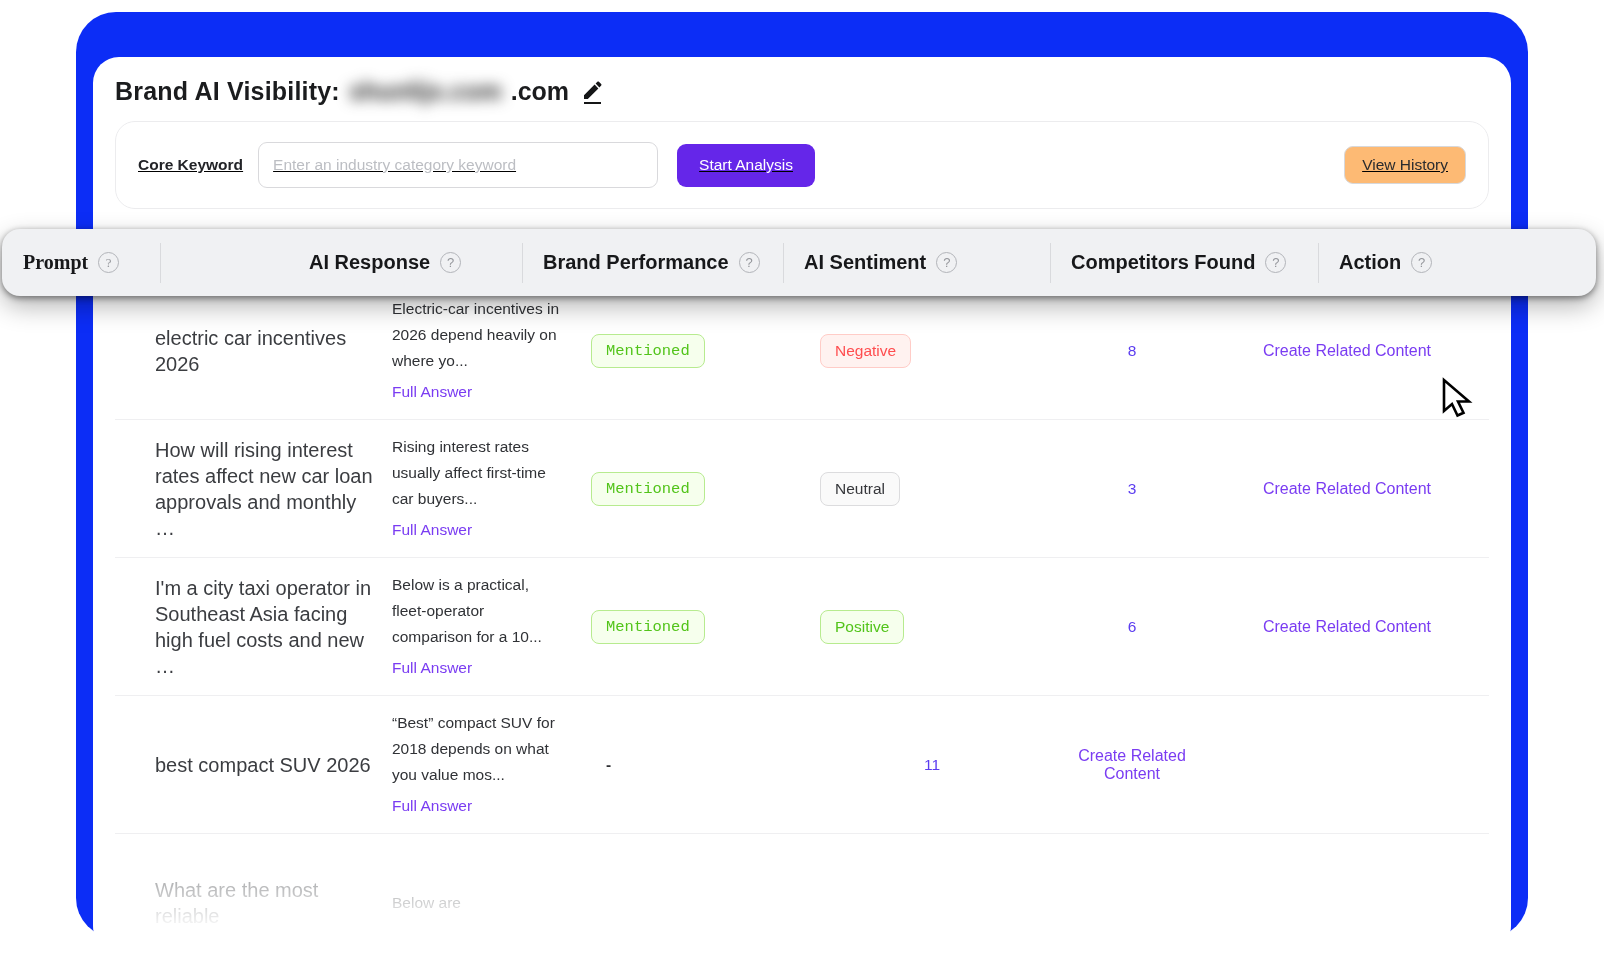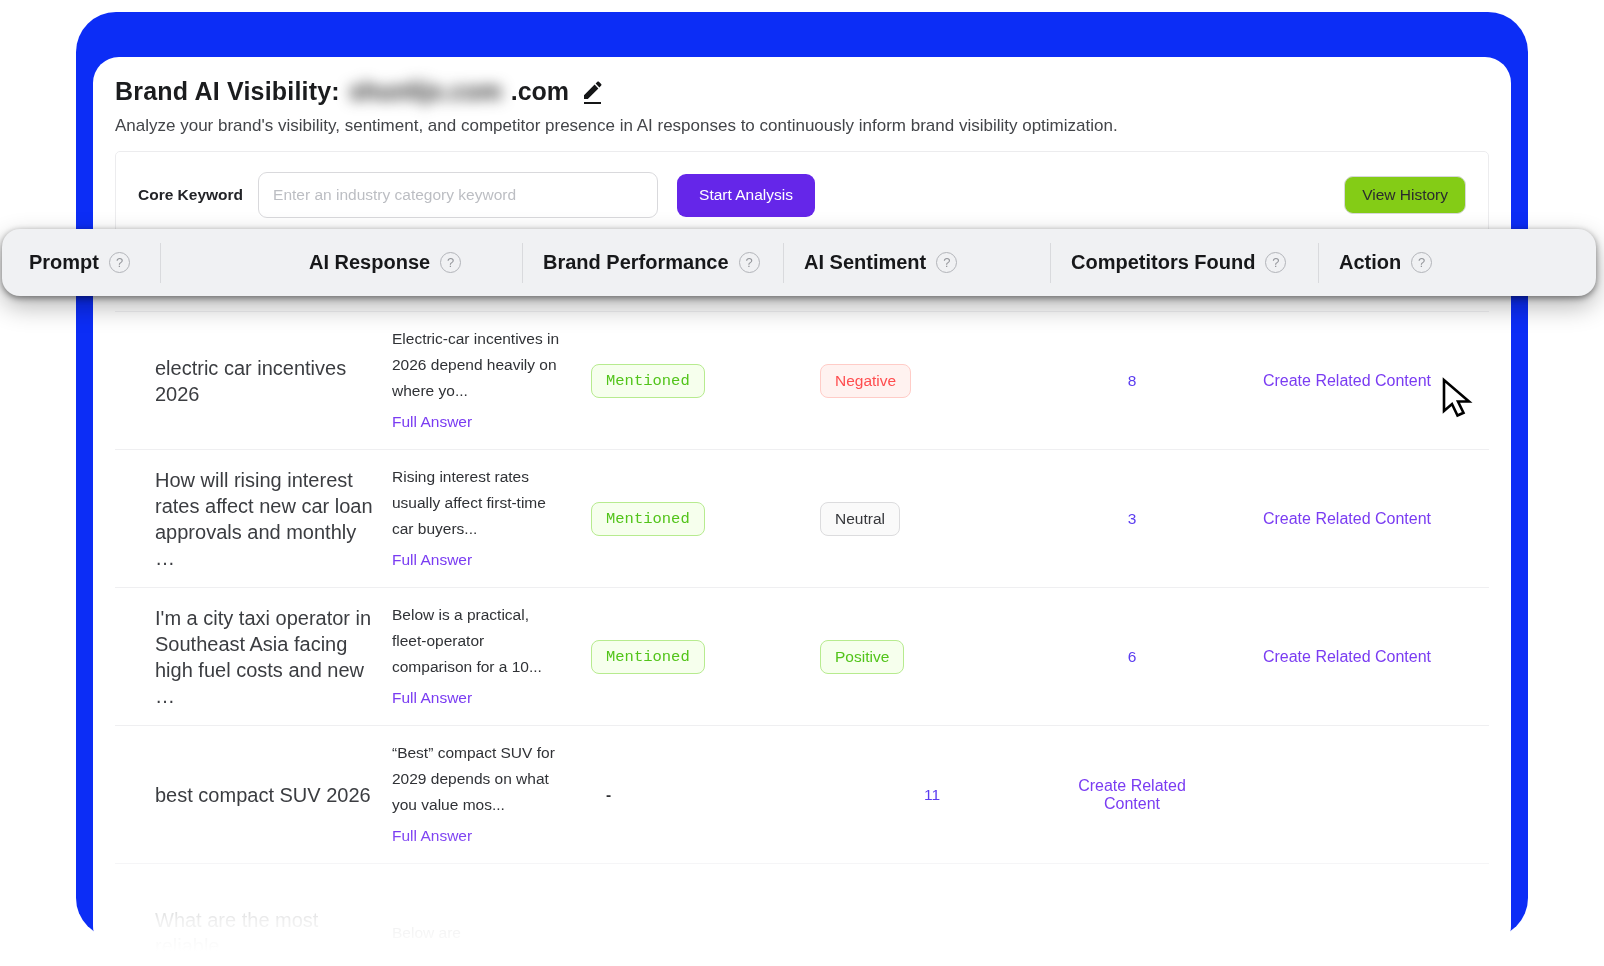--- a/index.html
+++ b/index.html
@@ -16,33 +16,33 @@
   
   .title-row { display:flex; align-items:center; gap:9px; margin-top:20px; }
   .title-text { font-size:25px; font-weight:700; color:#1b1c1e; letter-spacing:0.2px; }
   .masked-domain { font-size:25px; font-weight:700; color:#2a2a2a; filter:blur(7px); user-select:none; }
   .domain-suffix { font-size:25px; font-weight:700; color:#1b1c1e; }
   .edit-icon { width:24px; height:26px; display:inline-block; cursor:pointer; margin-left:2px; }
 
   .subtitle { margin-top:10px; font-size:17px; color:#434549; }
 
   
-  .form-box { margin-top:15px; height:88px; border:1px solid #ececee; border-radius:5px; display:flex; align-items:center; padding:0 22px; background:#ffffff; }
+  .form-box { margin-top:15px; height:88px; border:1px solid #ececee; border-radius:20px; display:flex; align-items:center; padding:0 22px; background:#ffffff;text-decoration:underline; }
   .kw-label { font-size:15.5px; font-weight:600; color:#222327; margin-right:15px; white-space:nowrap; }
   .kw-input { width:400px; height:46px; border:1px solid #d9d9dc; border-radius:9px; padding:0 14px; font-size:15.5px; color:#333; outline:none; font-family:"Liberation Sans", sans-serif; }
   .kw-input::placeholder { color:#bcbec3; }
   .start-btn { margin-left:19px; height:43px; padding:0 22px; background:#6526e9; color:#ffffff; font-size:15.5px; border:none; border-radius:9px; cursor:pointer; font-family:"Liberation Sans", sans-serif; }
   .spacer { flex:1; }
-  .history-btn { height:38px; padding:0 17px; background:#84cc16; color:#2a2b2e; font-size:15.5px; border:1px solid #d7d8db; border-radius:9px; cursor:pointer; font-family:"Liberation Sans", sans-serif; }
+  .history-btn { height:38px; padding:0 17px; background:#fdba74; color:#2a2b2e; font-size:15.5px; border:1px solid #d7d8db; border-radius:9px; cursor:pointer; font-family:"Liberation Sans", sans-serif; }
 
   
   .theader { position:absolute; left:2px; top:229px; width:1594px; height:67px; background:#f0f1f3; border-radius:18px;
              box-shadow:0 2px 6px rgba(0,0,0,0.45), 0 10px 26px rgba(0,0,0,0.30); z-index:10; display:flex; align-items:center; }
   .hcell { display:flex; align-items:center; gap:10px; height:40px; padding-left:20px; font-size:20px; font-weight:700; color:#17181a; white-space:nowrap; }
-  .hc1 { width:158px; padding-left:27px; }
+  .hc1 { width:158px; padding-left:21px;font-family:Liberation Serif, serif; }
   .hc2 { width:129px; }
   .hc3 { width:233px; }
   .hc4 { width:261px; }
   .hc5 { width:267px; }
   .hc6 { width:268px; }
   .hc7 { flex:1; }
   .hdiv { border-left:1px solid #d9dadd; }
   .qicon { width:21px; height:21px; min-width:21px; border:1.5px solid #b2b4b9; border-radius:50%; color:#94969b; font-size:13px; font-weight:400; display:flex; align-items:center; justify-content:center; cursor:pointer; }
 
   
@@ -84,21 +84,20 @@
         <span class="masked-domain">shunlijx.com</span>
         <span class="domain-suffix">.com</span>
         <span class="edit-icon">
           <svg viewBox="0 0 24 26" width="24" height="26">
             <path d="M4 16.2V20h3.8L18.4 9.4l-3.8-3.8L4 16.2z M21.2 6.6c.4-.4.4-1.1 0-1.5l-2.3-2.3c-.4-.4-1.1-.4-1.5 0l-1.8 1.8 3.8 3.8 1.8-1.8z" fill="#151617"></path>
             <rect x="4" y="23" width="17" height="2" fill="#151617"></rect>
           </svg>
         </span>
       </div>
 
-      <div class="subtitle">Analyze your brand's visibility, sentiment, and competitor presence in AI responses to continuously inform brand visibility optimization.</div>
 
       <div class="form-box">
         <span class="kw-label">Core Keyword</span>
         <input class="kw-input" type="text" placeholder="Enter an industry category keyword" style="">
         <button class="start-btn">Start Analysis</button>
         <span class="spacer"></span>
         <button class="history-btn">View History</button>
       </div>
 
       <div class="tbody">
@@ -152,21 +151,21 @@
     </div>
     <div class="c-comp">6</div>
     <div class="c-action">
       <span class="action-link">Create Related Content</span>
     </div>
   </div>
 
   <div class="trow">
     <div class="c-prompt">best compact SUV 2026</div>
     <div class="c-response">
-      <div>“Best” compact SUV for 2029 depends on what you value mos...</div>
+      <div>“Best” compact SUV for 2018 depends on what you value mos...</div>
       <span class="full-answer">Full Answer</span>
     </div>
     <div class="c-sent">
       <span class="tag tag-plain">-</span>
     </div>
     <div class="c-comp">11</div>
     <div class="c-action">
       <span class="action-link">Create Related Content</span>
     </div>
   </div>

